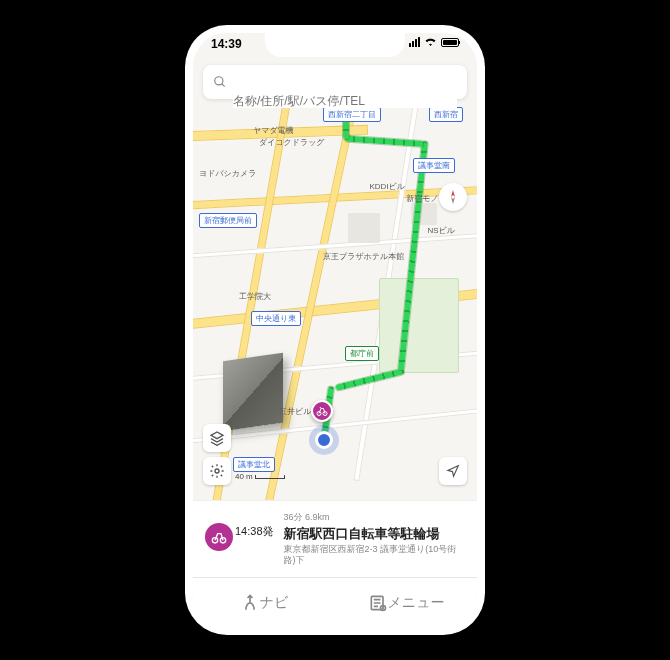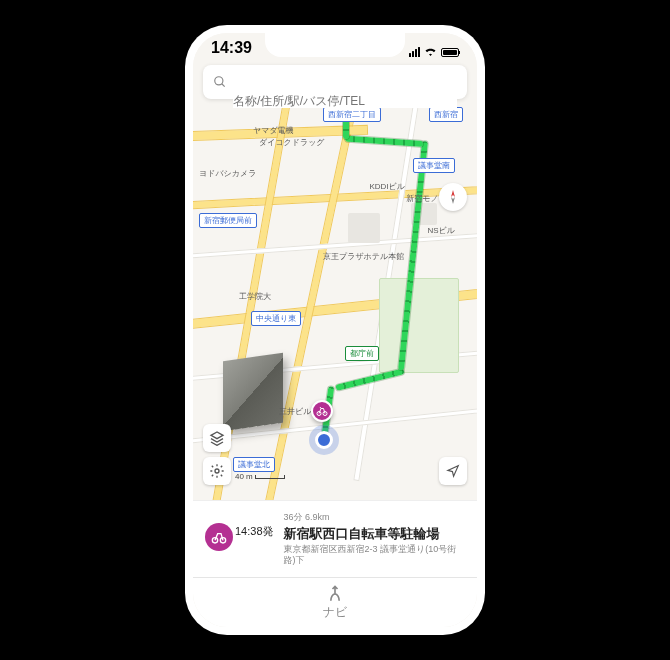--- a/index.html
+++ b/index.html
@@ -16,22 +16,22 @@
   overflow: hidden; position: relative;
 }
 
 .notch {
   position: absolute; top: 0; left: 50%; transform: translateX(-50%);
   width: 140px; height: 24px; background: #fff; border-radius: 0 0 16px 16px; z-index: 50;
 }
 
 .status-bar {
   position: absolute; top: 4px; left: 0; right: 0; height: 20px;
-  display: flex; justify-content: space-between; align-items: flex-end;
-  padding: 0 18px; font-size: 16px; font-weight: 600; z-index: 49;
+  display: flex; justify-content: space-between; align-items: flex-start;
+  padding: 0 18px; font-size: 12px; font-weight: 600; z-index: 49;
 }
 .status-icons { display: flex; gap: 4px; align-items: center; }
 .sig-bars { display: flex; gap: 1px; align-items: flex-end; }
 .sig-bars span { width: 2px; background: #000; border-radius: 0.5px; }
 .sig-bars span:nth-child(1){height:4px}.sig-bars span:nth-child(2){height:6px}.sig-bars span:nth-child(3){height:8px}.sig-bars span:nth-child(4){height:10px}
 .batt { width: 18px; height: 9px; border: 1px solid #000; border-radius: 2px; position: relative; }
 .batt::after { content:""; position:absolute; right:-2px; top:2px; width:1px; height:3px; background:#000; }
 .batt-fill { width: 14px; height: 5px; background: #000; margin: 1px; border-radius: 1px; }
 
 .search-pill {
@@ -107,22 +107,22 @@
 .info-title { font-size:13px; font-weight:600; color:#222; margin:1px 0; }
 .info-addr { font-size:9px; color:#888; line-height:1.3; }
 .info-depart { font-size:11px; color:#222; margin-top:2px; font-weight:500; }
 .info-left { display:flex; flex-direction:row; align-items:center; gap:2px; }
 
 .tabbar {
   position:absolute; left:0; right:0; bottom:0; height:50px; background:#fff;
   border-top:1px solid #e5e5e5; display:flex;
 }
 .tab {
-  flex:1; display:flex; flex-direction:column; align-items:center;
-  justify-content:center; gap:0; font-size:12px; color:#888;
+  flex:1; display:flex; flex-direction:row; align-items:center;
+  justify-content:center; gap:0; font-size:14px; color:#888;
 }
 .tab.active { color:#ff7a1f; }
 .tab svg { width:20px; height:20px; }
 </style>
 </head>
 <body>
 
 <div class="phone-frame">
 
   <div class="screen">
@@ -253,16 +253,25 @@
       </div>
     </div>
 
     <div class="tabbar">
       <div class="tab">
         <svg viewBox="0 0 24 24">
             <path d="M7 20c0-4 2-8 5-8s5 4 5 8M12 12V4M9 6l3-3 3 3" fill="none" stroke="currentColor" stroke-width="2"></path>
           </svg>
         <span>ナビ</span>
       </div>
+      <div class="tab">
+        <svg viewBox="0 0 24 24">
+            <rect x="4" y="4" width="14" height="16" rx="1" fill="none" stroke="currentColor" stroke-width="2"></rect>
+            <path d="M7 8h8M7 12h8M7 16h5" stroke="currentColor" stroke-width="2"></path>
+            <circle cx="18" cy="18" r="3" fill="none" stroke="currentColor" stroke-width="2"></circle>
+            <path d="M18 17v2M17 18h2" stroke="currentColor" stroke-width="1.5"></path>
+          </svg>
+        <span>メニュー</span>
+      </div>
     </div>
 
   </div>
 </div>
 
 </body></html>

